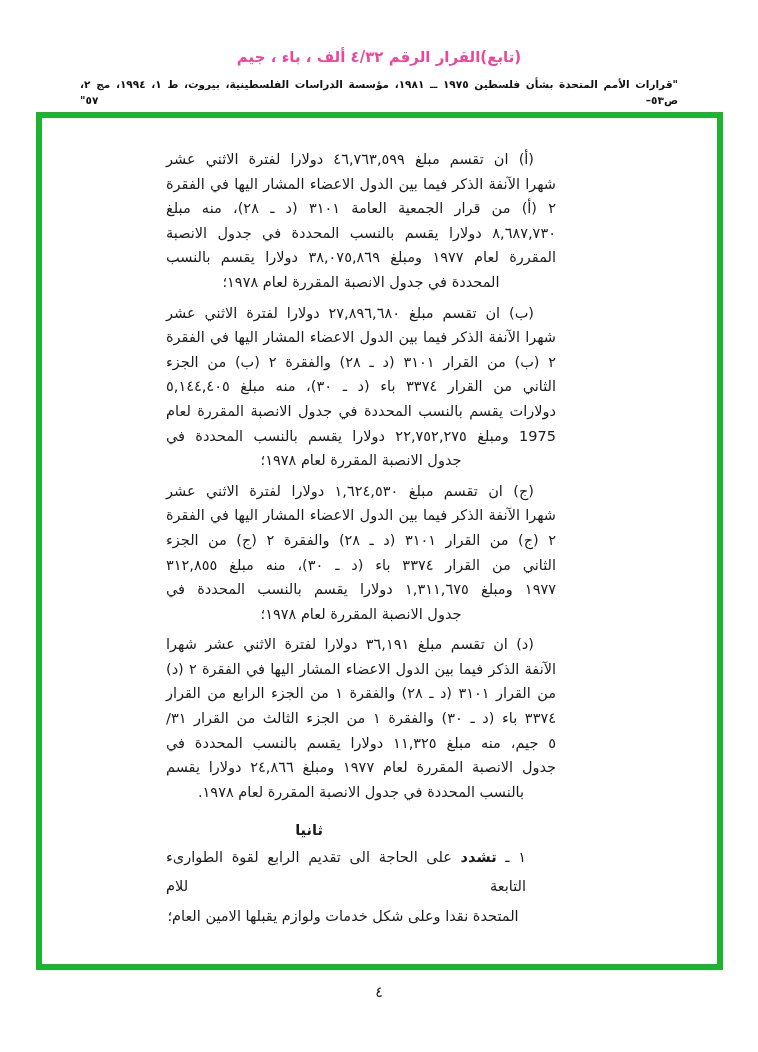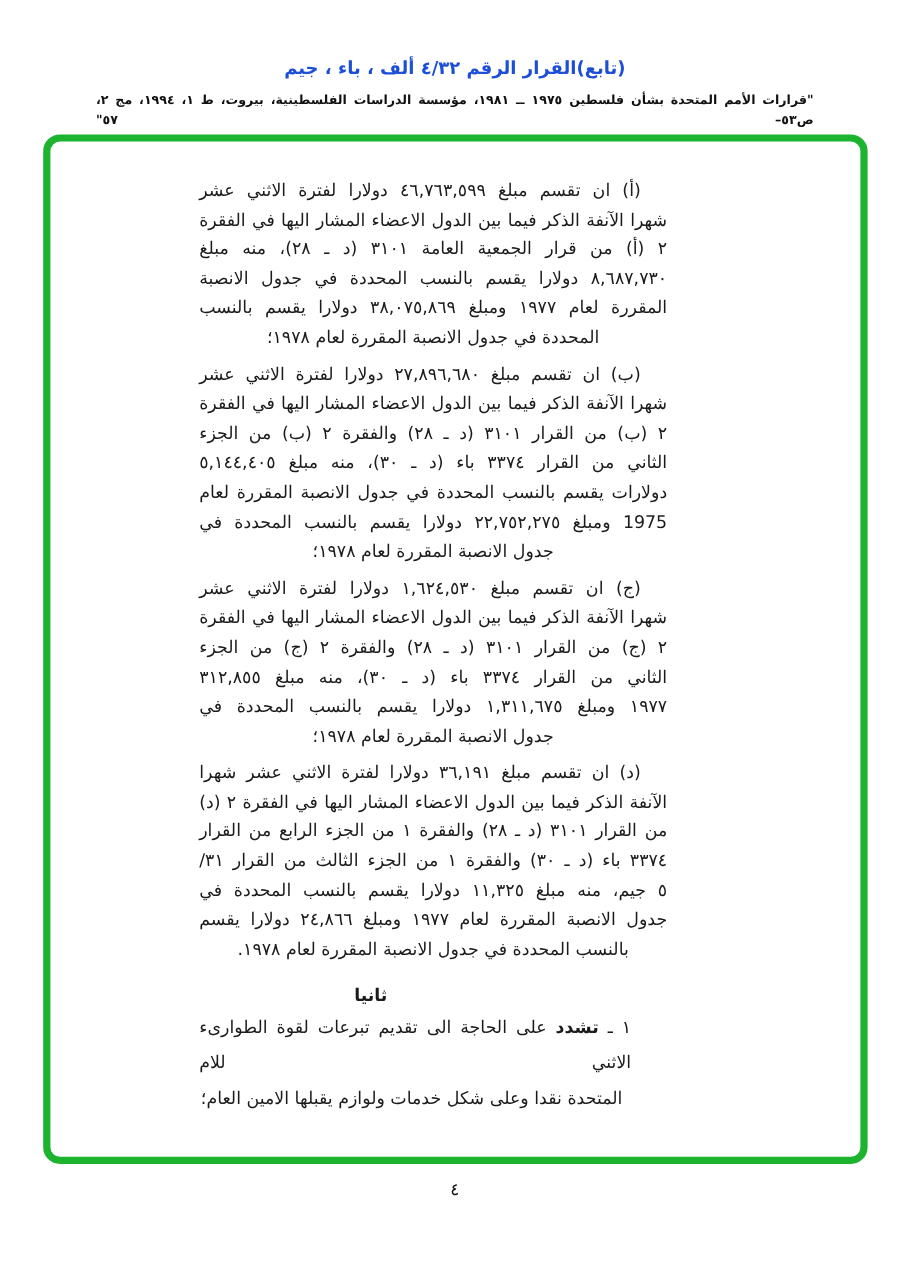--- a/index.html
+++ b/index.html
@@ -15,21 +15,21 @@
   .title {
     position: absolute;
     top: 46px;
     left: 0;
     width: 100%;
     direction: rtl;
     text-align: center;
     font-weight: bold;
     font-size: 15px;
     line-height: 22px;
-    color: #1d4ed8;
+    color: #ec4899;
   }
   .citation {
     position: absolute;
     top: 76px;
     left: 50%;
     transform: translateX(-50%);
     width: 598px;
     direction: rtl;
     font-weight: bold;
     font-size: 10.5px;
@@ -39,21 +39,21 @@
     color: #111;
   }
   .greenbox {
     position: absolute;
     left: 36px;
     top: 112px;
     width: 687px;
     height: 858px;
     box-sizing: border-box;
     border: 6px solid #1cb32e;
-    border-radius: 14px;
+    border-radius: 0;
     background: #ffffff;
   }
   .textcol {
     position: absolute;
     left: 124px;
     top: 29px;
     width: 390px;
     direction: rtl;
     font-size: 14.5px;
   }
@@ -133,21 +133,21 @@
         <div class="tl">الآنفة الذكر فيما بين الدول الاعضاء المشار اليها في الفقرة ٢ (د)</div>
         <div class="tl">من القرار ٣١٠١ (د ـ ٢٨) والفقرة ١ من الجزء الرابع من القرار</div>
         <div class="tl">٣٣٧٤ باء (د ـ ٣٠) والفقرة ١ من الجزء الثالث من القرار ٣١/</div>
         <div class="tl">٥ جيم، منه مبلغ ١١,٣٢٥ دولارا يقسم بالنسب المحددة في</div>
         <div class="tl">جدول الانصبة المقررة لعام ١٩٧٧ ومبلغ ٢٤,٨٦٦ دولارا يقسم</div>
         <div class="tl last">بالنسب المحددة في جدول الانصبة المقررة لعام ١٩٧٨.</div>
       </div>
 
       <div class="sec-heading">ثانيا</div>
 
-      <div class="sec-line justify"><span>١ ـ </span><span class="bold">تشدد</span><span> على الحاجة الى تقديم تبرعات لقوة الطوارىء الاثني للام</span></div>
+      <div class="sec-line justify"><span>١ ـ </span><span class="bold">تشدد</span><span> على الحاجة الى تقديم الرابع لقوة الطوارىء التابعة للام</span></div>
       <div class="sec-line center">المتحدة نقدا وعلى شكل خدمات ولوازم يقبلها الامين العام؛</div>
 
     </div>
   </div>
 
   <div class="pagenum">٤</div>
 
 </div>
 
 </body></html>

